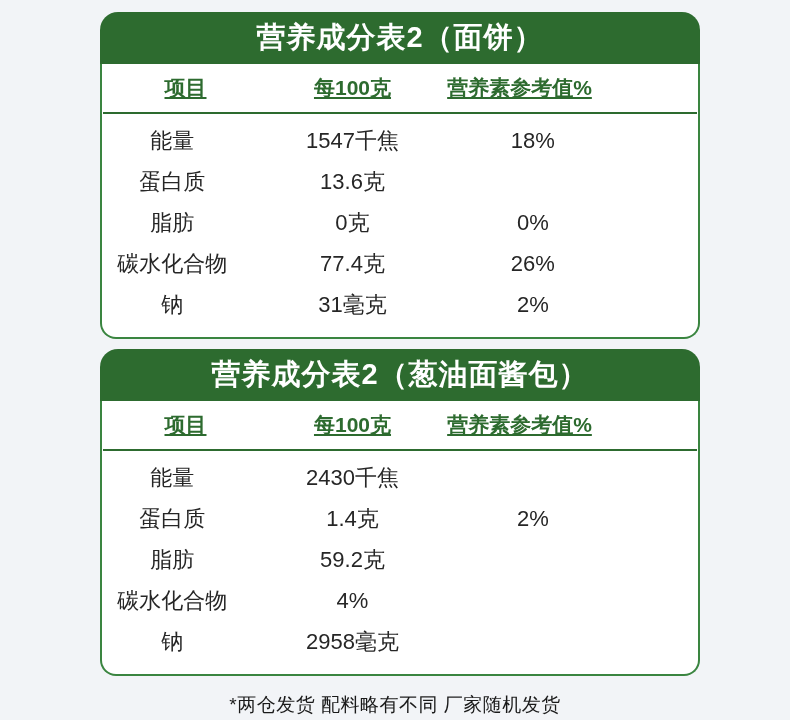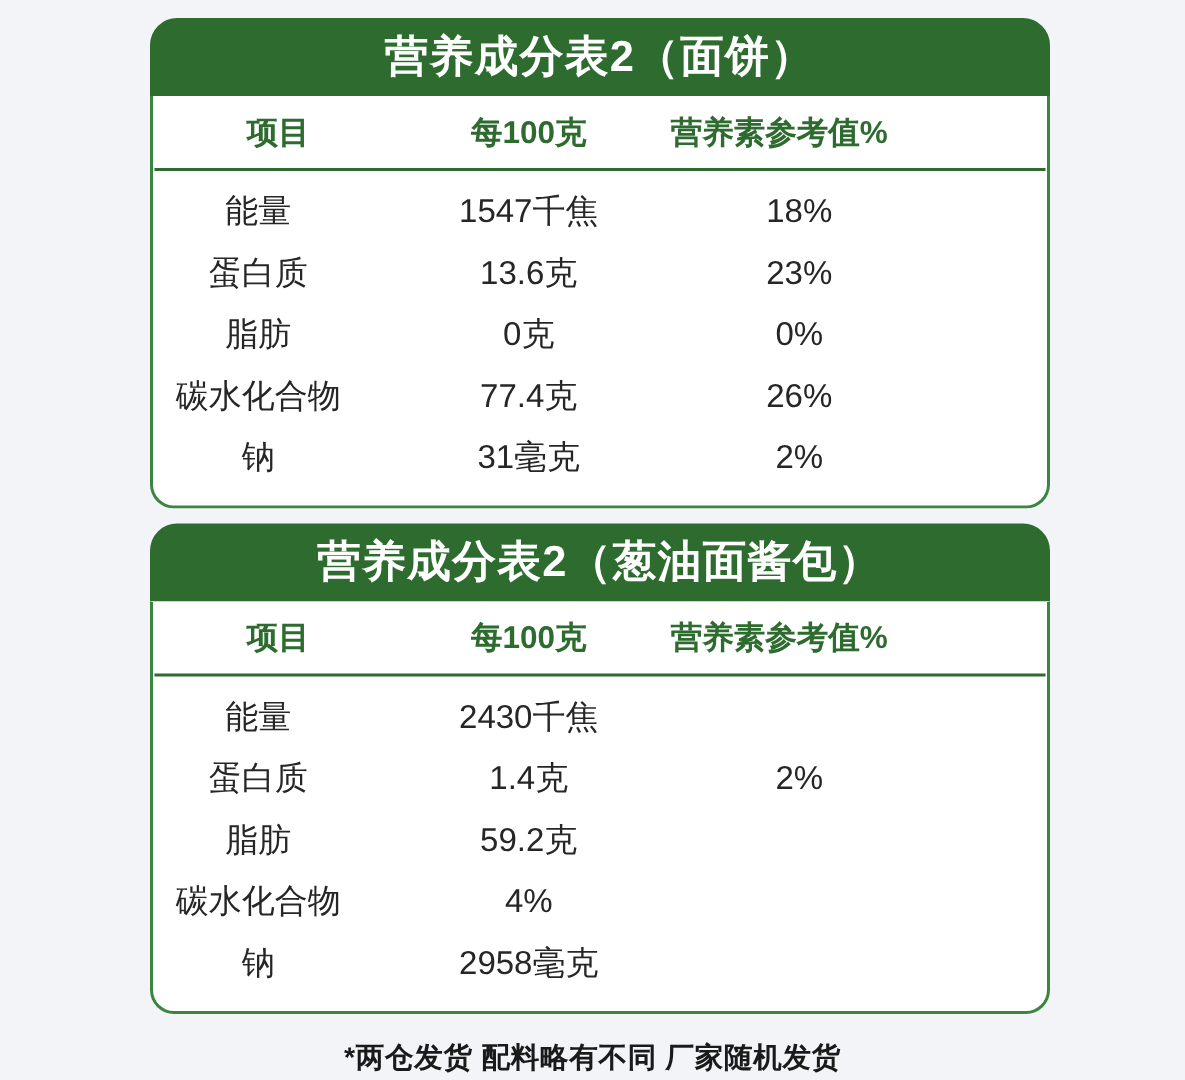--- a/index.html
+++ b/index.html
@@ -45,38 +45,39 @@
     grid-template-columns: 1fr 1fr 1fr;
     padding-right: 95px;
     text-align: center;
     align-items: center;
   }
   .col-head-row {
     height: 48px;
     color: var(--green);
     font-weight: bold;
     font-size: 21px;
+    text-decoration: underline;
   }
   .separator {
     height: 2px;
     background: var(--green);
     margin: 0 1px;
   }
   .rows { padding-top: 6px; }
   .row {
     height: 41px;
     font-size: 22px;
     color: var(--row-text);
     gap: 40px;
   }
   .footer-note {
     text-align: center;
     margin-top: 16px;
     font-size: 19px;
-    font-weight: bold;
+    font-weight: normal;
     color: var(--footer-text);
     letter-spacing: 0.5px;
   }
 </style>
 </head>
 <body>
 
 <section class="card first">
   <div class="card-header">
     <span>营养成分表2（面饼）</span>
@@ -90,21 +91,20 @@
     <div class="separator"></div>
     <div class="rows">
         <div class="grid row">
           <div>能量</div>
           <div>1547千焦</div>
           <div>18%</div>
         </div>
         <div class="grid row">
           <div>蛋白质</div>
           <div>13.6克</div>
-          <div>23%</div>
         </div>
         <div class="grid row">
           <div>脂肪</div>
           <div>0克</div>
           <div>0%</div>
         </div>
         <div class="grid row">
           <div>碳水化合物</div>
           <div>77.4克</div>
           <div>26%</div>

